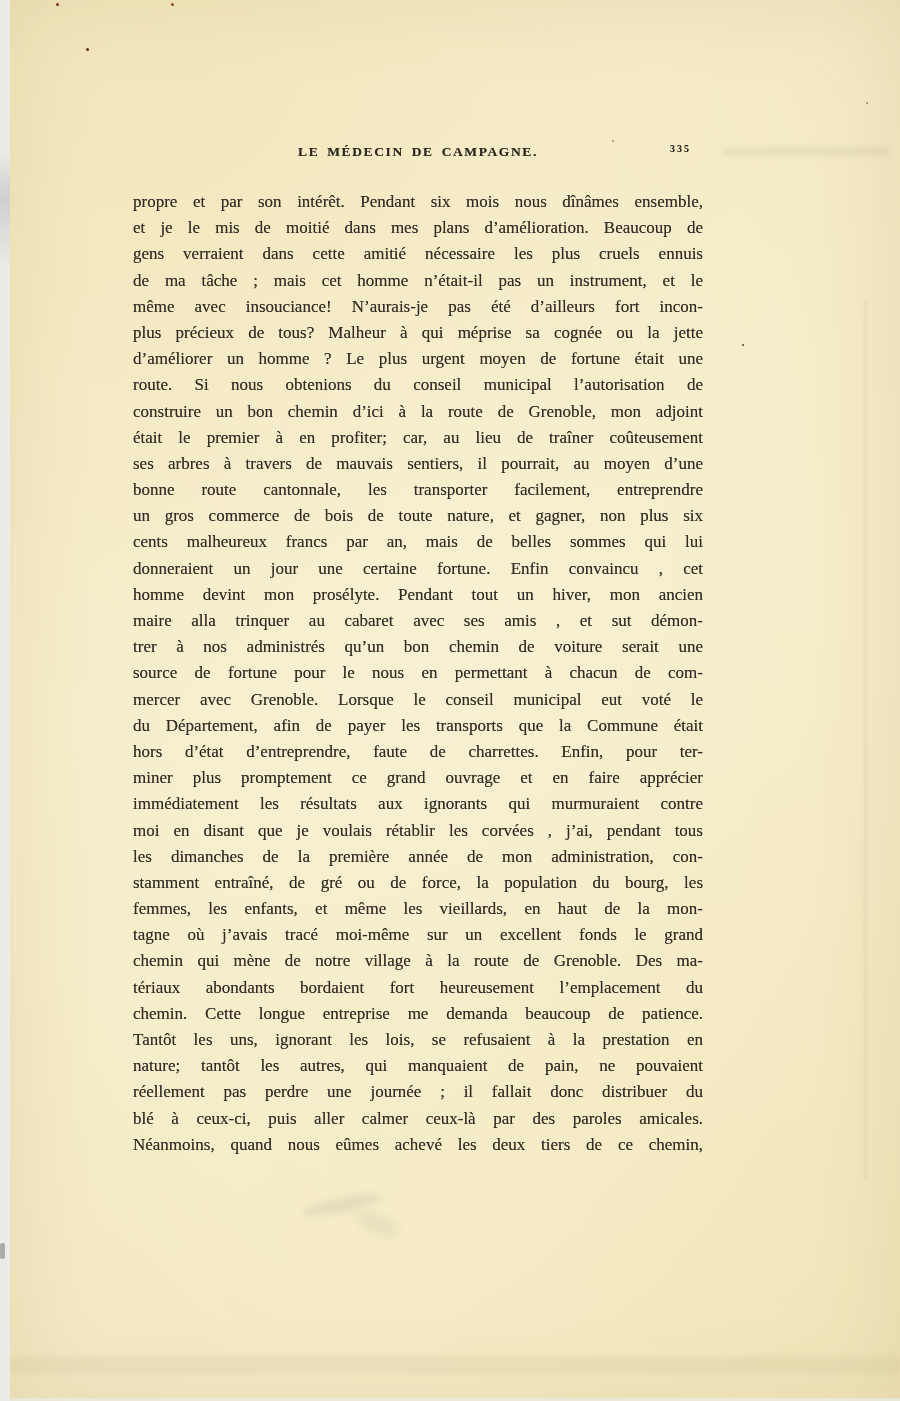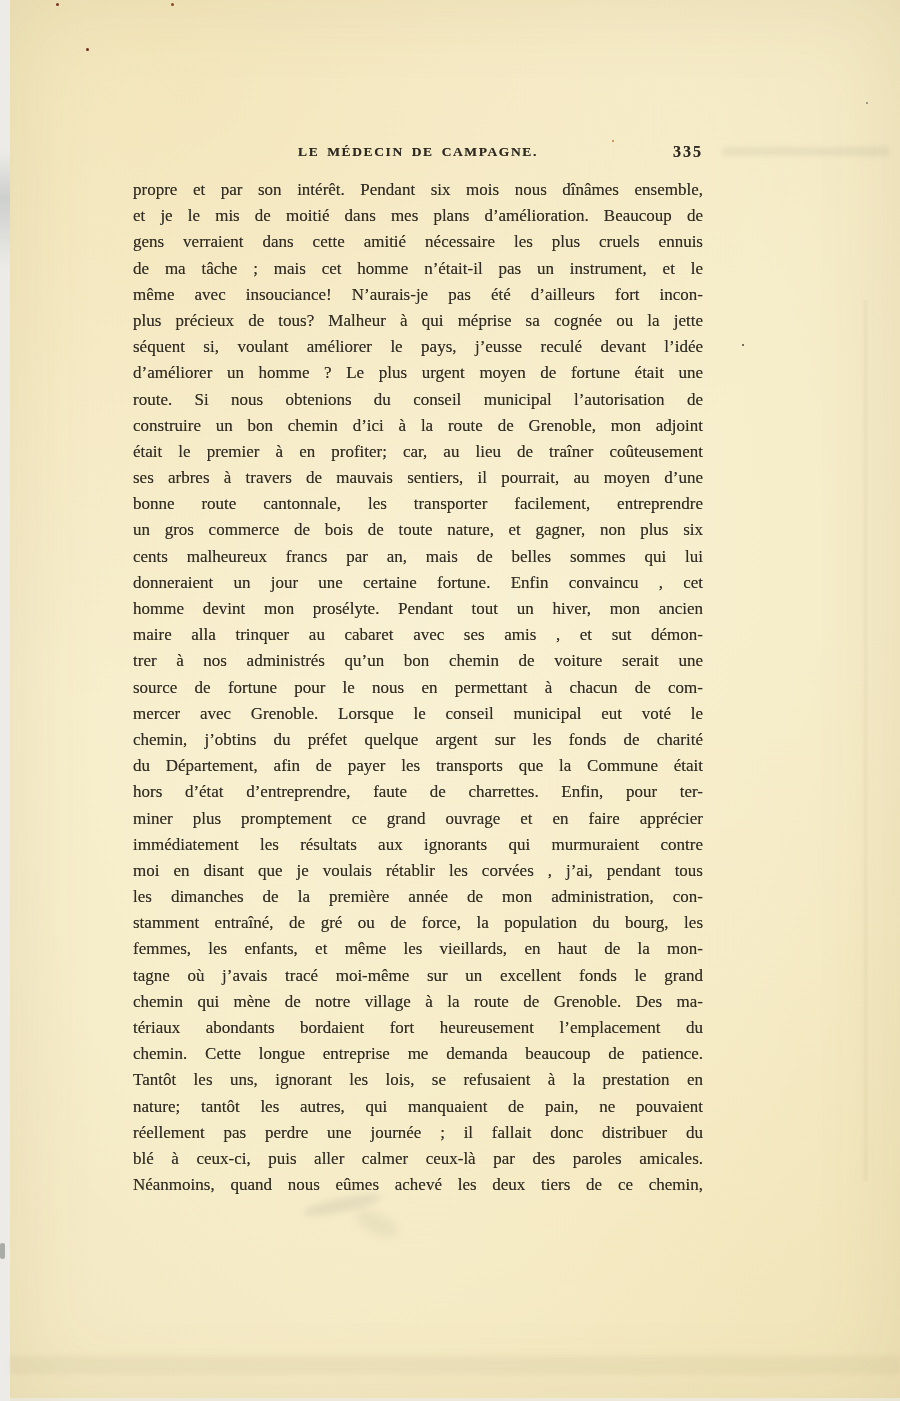--- a/index.html
+++ b/index.html
@@ -45,27 +45,27 @@
     color: #2e2a22;
   }
   .header-title {
     position: absolute; left: 0; right: 0; top: 0;
     text-align: center;
     font-size: 13.5px; font-weight: 700;
     letter-spacing: 1.6px; word-spacing: 3px;
     text-shadow: 0 0 0.5px rgba(46,42,34,0.55);
   }
   .page-number {
-    position: absolute; right: 0; top: -1px;
-    font-size: 16px; font-weight: 700; letter-spacing: 2px;
+    position: absolute; right: 12px; top: -1px;
+    font-size: 10px; font-weight: 700; letter-spacing: 2px;
     text-shadow: 0 0 0.5px rgba(46,42,34,0.55);
   }
   
   .body-text {
-    position: absolute; left: 123px; top: 177px; width: 570px;
+    position: absolute; left: 123px; top: 189px; width: 570px;
     color: #312c24;
   }
   .line {
     font-size: 17px;
     line-height: 26.2px;
     height: 26.2px;
     text-align: justify;
     text-align-last: justify;
     text-shadow: 0 0 0.5px rgba(49,44,36,0.55);
     overflow: visible;
@@ -122,36 +122,34 @@
       <span class="page-number">335</span>
     </div>
 
     <div class="body-text" id="body-text">
         <div class="line">propre et par son intérêt. Pendant six mois nous dînâmes ensemble,</div>
         <div class="line">et je le mis de moitié dans mes plans d’amélioration. Beaucoup de</div>
         <div class="line">gens verraient dans cette amitié nécessaire les plus cruels ennuis</div>
         <div class="line">de ma tâche ; mais cet homme n’était-il pas un instrument, et le</div>
         <div class="line">même avec insouciance! N’aurais-je pas été d’ailleurs fort incon-</div>
         <div class="line">plus précieux de tous? Malheur à qui méprise sa cognée ou la jette</div>
-        <div class="line">séquent si, voulant améliorer le pays, j’eusse reculé devant l’idée</div>
         <div class="line">d’améliorer un homme ? Le plus urgent moyen de fortune était une</div>
         <div class="line">route. Si nous obtenions du conseil municipal l’autorisation de</div>
         <div class="line">construire un bon chemin d’ici à la route de Grenoble, mon adjoint</div>
         <div class="line">était le premier à en profiter; car, au lieu de traîner coûteusement</div>
         <div class="line">ses arbres à travers de mauvais sentiers, il pourrait, au moyen d’une</div>
         <div class="line">bonne route cantonnale, les transporter facilement, entreprendre</div>
         <div class="line">un gros commerce de bois de toute nature, et gagner, non plus six</div>
         <div class="line">cents malheureux francs par an, mais de belles sommes qui lui</div>
         <div class="line">donneraient un jour une certaine fortune. Enfin convaincu , cet</div>
         <div class="line">homme devint mon prosélyte. Pendant tout un hiver, mon ancien</div>
         <div class="line">maire alla trinquer au cabaret avec ses amis , et sut démon-</div>
         <div class="line">trer à nos administrés qu’un bon chemin de voiture serait une</div>
         <div class="line">source de fortune pour le nous en permettant à chacun de com-</div>
         <div class="line">mercer avec Grenoble. Lorsque le conseil municipal eut voté le</div>
-        <div class="line">chemin, j’obtins du préfet quelque argent sur les fonds de charité</div>
         <div class="line">du Département, afin de payer les transports que la Commune était</div>
         <div class="line">hors d’état d’entreprendre, faute de charrettes. Enfin, pour ter-</div>
         <div class="line">miner plus promptement ce grand ouvrage et en faire apprécier</div>
         <div class="line">immédiatement les résultats aux ignorants qui murmuraient contre</div>
         <div class="line">moi en disant que je voulais rétablir les corvées , j’ai, pendant tous</div>
         <div class="line">les dimanches de la première année de mon administration, con-</div>
         <div class="line">stamment entraîné, de gré ou de force, la population du bourg, les</div>
         <div class="line">femmes, les enfants, et même les vieillards, en haut de la mon-</div>
         <div class="line">tagne où j’avais tracé moi-même sur un excellent fonds le grand</div>
         <div class="line">chemin qui mène de notre village à la route de Grenoble. Des ma-</div>

